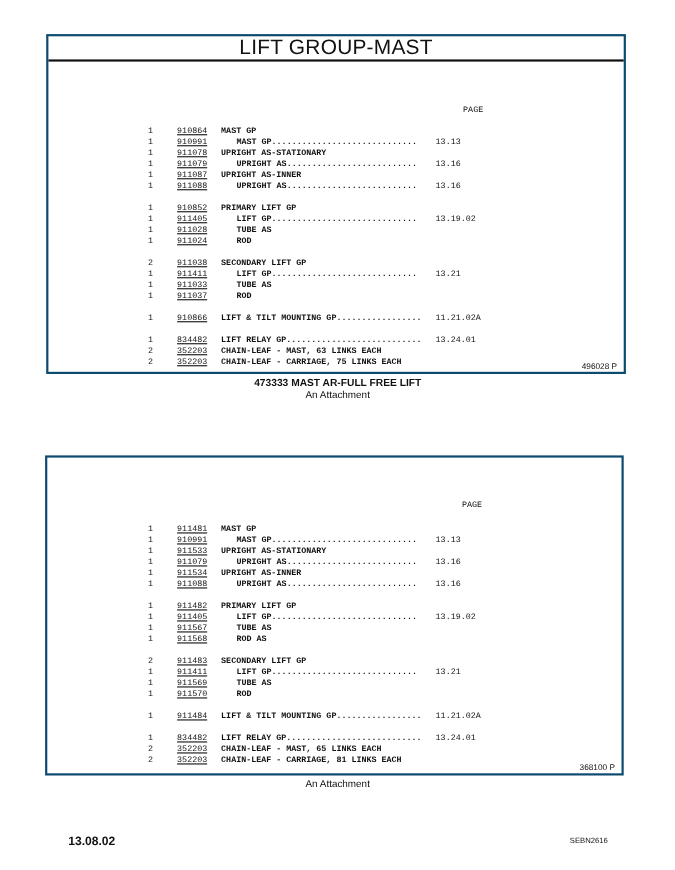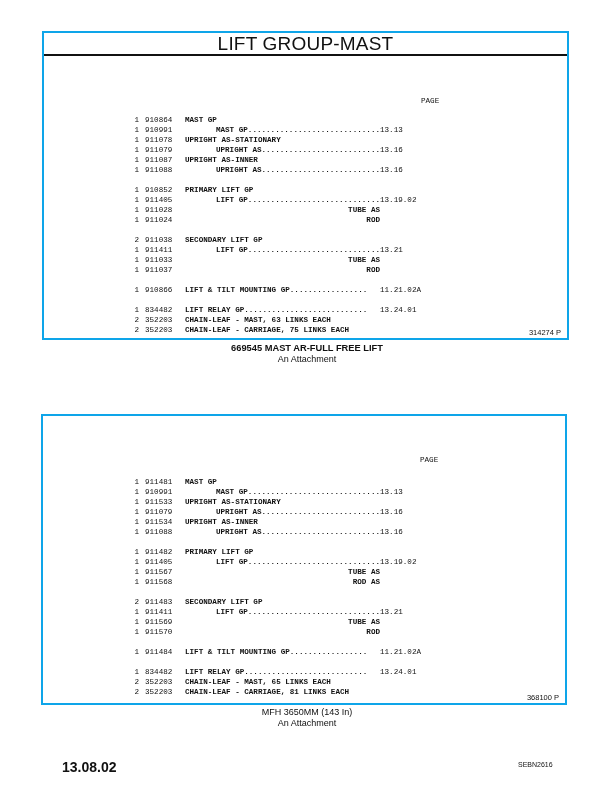--- a/index.html
+++ b/index.html
@@ -1,54 +1,53 @@
 <!DOCTYPE html>
 <html><head>
 <meta charset="utf-8">
 <style>
   html, body { margin: 0; padding: 0; background: #ffffff; }
   body { width: 614px; height: 791px; position: relative; overflow: hidden; color: #111; }
-  .box { position: absolute; border: 2px solid #0ea5e9; box-sizing: border-box; background: #fff; }
+  .box { position: absolute; border: 2px solid #0c4a6e; box-sizing: border-box; background: #fff; }
   #box1 { left: 42px; top: 31px; width: 527px; height: 309px; }
   #box2 { left: 41px; top: 414px; width: 526px; height: 291px; }
   .titlebar { height: 21px; border-bottom: 2px solid #111; text-align: center;
     font-family: "Liberation Sans", sans-serif; font-size: 19px; line-height: 21px; letter-spacing: 0.2px; }
   .page-hdr { position: absolute; font-family: "Liberation Mono", monospace; font-size: 7.6px; padding-left: 20px; }
   .list { position: absolute; left: 84px; font-family: "Liberation Mono", monospace; font-size: 7.6px; line-height: 10px; white-space: pre; }
   .row { height: 10px; display: flex; }
   .gap { height: 10px; }
   .qty { width: 11px; text-align: right; }
-  .pn { width: 40px; margin-left: 6px; }
+  .pn { width: 40px; margin-left: 22px; text-decoration: underline; }
   .desc { width: 195px; overflow: hidden; font-weight: bold; }
-  .desc.indent { padding-left: 14px; width: 181px; text-align: right; }
+  .desc.indent { padding-left: 14px; width: 181px; }
   .pg { margin-left: 0; }
   .serial { position: absolute; right: 6px; bottom: 1px; font-family: "Liberation Sans", sans-serif; font-size: 7.5px; }
   .caption { position: absolute; left: 0; width: 614px; text-align: center; font-family: "Liberation Sans", sans-serif; font-size: 9px; line-height: 11px; }
   .caption .bold { font-weight: bold; font-size: 9.3px; }
-  .footer-left { position: absolute; left: 62px; top: 759px; font-family: "Liberation Sans", sans-serif; font-weight: bold; font-size: 14px; }
+  .footer-left { position: absolute; left: 62px; top: 759px; font-family: "Liberation Sans", sans-serif; font-weight: bold; font-size: 11px; }
   .footer-right { position: absolute; left: 518px; top: 761px; font-family: "Liberation Sans", sans-serif; font-size: 7px; }
 </style>
 </head>
 <body>
 
 <div class="box" id="box1">
   <div class="titlebar">LIFT GROUP-MAST</div>
   <div class="page-hdr" style="left:357px; top:64px;">PAGE</div>
   <div class="list" style="left:84px; top:82px;"><div class="row"><span class="qty">1</span><span class="pn">910864</span><span class="desc">MAST GP</span><span class="pg"></span></div><div class="row"><span class="qty">1</span><span class="pn">910991</span><span class="desc indent">MAST GP.............................</span><span class="pg">13.13</span></div><div class="row"><span class="qty">1</span><span class="pn">911078</span><span class="desc">UPRIGHT AS-STATIONARY</span><span class="pg"></span></div><div class="row"><span class="qty">1</span><span class="pn">911079</span><span class="desc indent">UPRIGHT AS..........................</span><span class="pg">13.16</span></div><div class="row"><span class="qty">1</span><span class="pn">911087</span><span class="desc">UPRIGHT AS-INNER</span><span class="pg"></span></div><div class="row"><span class="qty">1</span><span class="pn">911088</span><span class="desc indent">UPRIGHT AS..........................</span><span class="pg">13.16</span></div><div class="gap"></div><div class="row"><span class="qty">1</span><span class="pn">910852</span><span class="desc">PRIMARY LIFT GP</span><span class="pg"></span></div><div class="row"><span class="qty">1</span><span class="pn">911405</span><span class="desc indent">LIFT GP.............................</span><span class="pg">13.19.02</span></div><div class="row"><span class="qty">1</span><span class="pn">911028</span><span class="desc indent">TUBE AS</span><span class="pg"></span></div><div class="row"><span class="qty">1</span><span class="pn">911024</span><span class="desc indent">ROD</span><span class="pg"></span></div><div class="gap"></div><div class="row"><span class="qty">2</span><span class="pn">911038</span><span class="desc">SECONDARY LIFT GP</span><span class="pg"></span></div><div class="row"><span class="qty">1</span><span class="pn">911411</span><span class="desc indent">LIFT GP.............................</span><span class="pg">13.21</span></div><div class="row"><span class="qty">1</span><span class="pn">911033</span><span class="desc indent">TUBE AS</span><span class="pg"></span></div><div class="row"><span class="qty">1</span><span class="pn">911037</span><span class="desc indent">ROD</span><span class="pg"></span></div><div class="gap"></div><div class="row"><span class="qty">1</span><span class="pn">910866</span><span class="desc">LIFT &amp; TILT MOUNTING GP.................</span><span class="pg">11.21.02A</span></div><div class="gap"></div><div class="row"><span class="qty">1</span><span class="pn">834482</span><span class="desc">LIFT RELAY GP...........................</span><span class="pg">13.24.01</span></div><div class="row"><span class="qty">2</span><span class="pn">352203</span><span class="desc">CHAIN-LEAF - MAST, 63 LINKS EACH</span><span class="pg"></span></div><div class="row"><span class="qty">2</span><span class="pn">352203</span><span class="desc">CHAIN-LEAF - CARRIAGE, 75 LINKS EACH</span><span class="pg"></span></div></div>
-  <div class="serial">314274 P</div>
+  <div class="serial">496028 P</div>
 </div>
 <div class="caption" style="top:343px;">
-  <div class="bold">669545 MAST AR-FULL FREE LIFT</div>
+  <div class="bold">473333 MAST AR-FULL FREE LIFT</div>
   <div>An Attachment</div>
 </div>
 
 <div class="box" id="box2">
   <div class="page-hdr" style="left:357px; top:40px;">PAGE</div>
   <div class="list" style="left:85px; top:61px;"><div class="row"><span class="qty">1</span><span class="pn">911481</span><span class="desc">MAST GP</span><span class="pg"></span></div><div class="row"><span class="qty">1</span><span class="pn">910991</span><span class="desc indent">MAST GP.............................</span><span class="pg">13.13</span></div><div class="row"><span class="qty">1</span><span class="pn">911533</span><span class="desc">UPRIGHT AS-STATIONARY</span><span class="pg"></span></div><div class="row"><span class="qty">1</span><span class="pn">911079</span><span class="desc indent">UPRIGHT AS..........................</span><span class="pg">13.16</span></div><div class="row"><span class="qty">1</span><span class="pn">911534</span><span class="desc">UPRIGHT AS-INNER</span><span class="pg"></span></div><div class="row"><span class="qty">1</span><span class="pn">911088</span><span class="desc indent">UPRIGHT AS..........................</span><span class="pg">13.16</span></div><div class="gap"></div><div class="row"><span class="qty">1</span><span class="pn">911482</span><span class="desc">PRIMARY LIFT GP</span><span class="pg"></span></div><div class="row"><span class="qty">1</span><span class="pn">911405</span><span class="desc indent">LIFT GP.............................</span><span class="pg">13.19.02</span></div><div class="row"><span class="qty">1</span><span class="pn">911567</span><span class="desc indent">TUBE AS</span><span class="pg"></span></div><div class="row"><span class="qty">1</span><span class="pn">911568</span><span class="desc indent">ROD AS</span><span class="pg"></span></div><div class="gap"></div><div class="row"><span class="qty">2</span><span class="pn">911483</span><span class="desc">SECONDARY LIFT GP</span><span class="pg"></span></div><div class="row"><span class="qty">1</span><span class="pn">911411</span><span class="desc indent">LIFT GP.............................</span><span class="pg">13.21</span></div><div class="row"><span class="qty">1</span><span class="pn">911569</span><span class="desc indent">TUBE AS</span><span class="pg"></span></div><div class="row"><span class="qty">1</span><span class="pn">911570</span><span class="desc indent">ROD</span><span class="pg"></span></div><div class="gap"></div><div class="row"><span class="qty">1</span><span class="pn">911484</span><span class="desc">LIFT &amp; TILT MOUNTING GP.................</span><span class="pg">11.21.02A</span></div><div class="gap"></div><div class="row"><span class="qty">1</span><span class="pn">834482</span><span class="desc">LIFT RELAY GP...........................</span><span class="pg">13.24.01</span></div><div class="row"><span class="qty">2</span><span class="pn">352203</span><span class="desc">CHAIN-LEAF - MAST, 65 LINKS EACH</span><span class="pg"></span></div><div class="row"><span class="qty">2</span><span class="pn">352203</span><span class="desc">CHAIN-LEAF - CARRIAGE, 81 LINKS EACH</span><span class="pg"></span></div></div>
   <div class="serial">368100 P</div>
 </div>
 <div class="caption" style="top:707px;">
-  <div>MFH 3650MM (143 In)</div>
   <div>An Attachment</div>
 </div>
 
 <div class="footer-left">13.08.02</div>
 <div class="footer-right">SEBN2616</div>
 
 </body></html>

